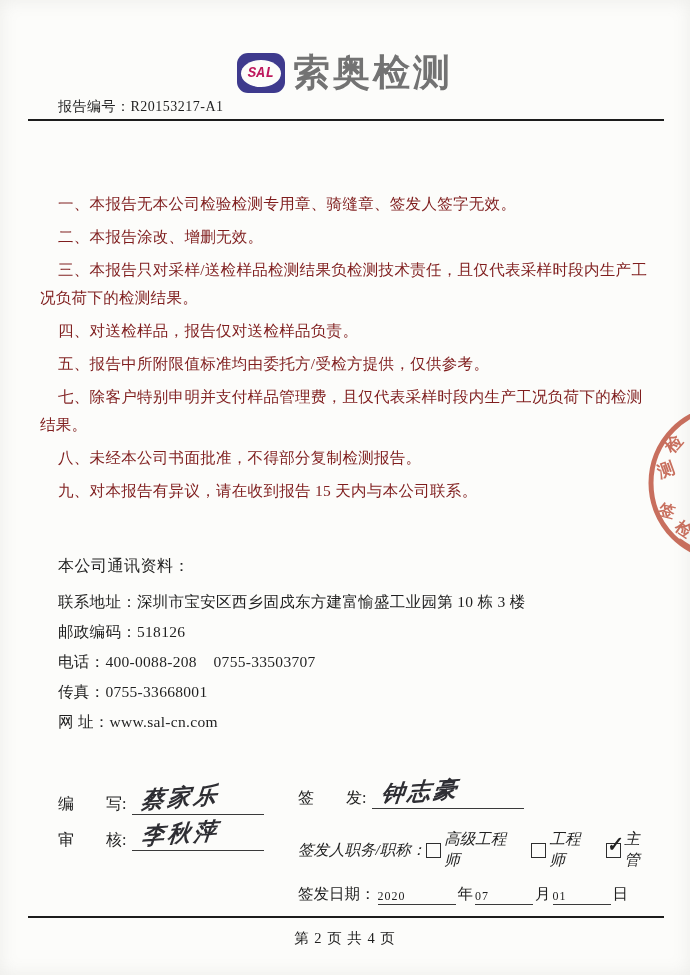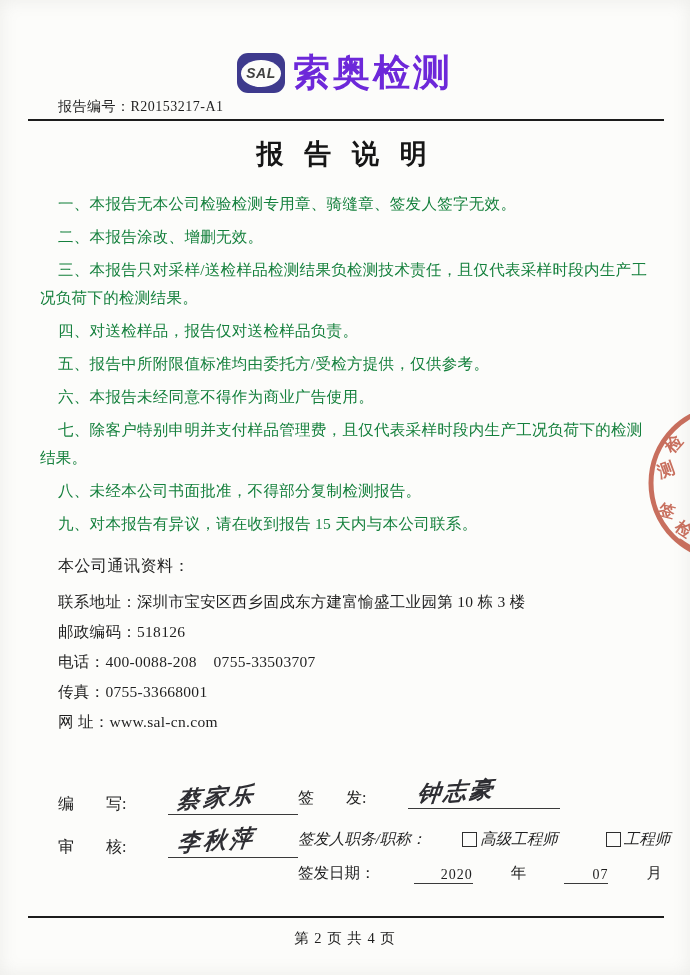--- a/index.html
+++ b/index.html
@@ -18,78 +18,78 @@
   .brand-row{position:absolute;top:48px;left:0;right:0;display:flex;justify-content:center;align-items:center;gap:8px;}
   .sal-badge{
     width:48px;height:40px;border-radius:11px;background:#3e3a8d;
     display:flex;align-items:center;justify-content:center;flex:0 0 auto;
   }
   .sal-oval{
     width:40px;height:27px;border-radius:50%;background:#fcfcfa;
     display:flex;align-items:center;justify-content:center;
   }
   .sal-oval span{
-    font-family:Liberation Sans, sans-serif;font-weight:bold;font-style:italic;
-    font-size:14px;color:#404040;letter-spacing:.5px;
+    font-family:Liberation Mono, monospace;font-weight:bold;font-style:italic;
+    font-size:14px;color:#be185d;letter-spacing:.5px;
   }
   .brand-name{
     font-family:"DejaVu Sans",sans-serif;font-weight:bold;
-    font-size:37px;color:#6d28d9;letter-spacing:3px;
+    font-size:37px;color:#737373;letter-spacing:3px;
   }
   .report-no{position:absolute;top:98px;left:58px;font-size:14px;letter-spacing:.5px;}
   .rule-top{position:absolute;top:119px;left:28px;right:26px;border-top:2px solid #1c1c1c;}
   .doc-title{
     position:absolute;top:136px;left:0;right:0;text-align:center;
     font-size:27px;font-weight:bold;letter-spacing:7px;color:#161616;
   }
   
   .notes{position:absolute;top:190px;left:40px;right:34px;}
   .notes p{
     margin:0 0 5px 0;font-size:15.5px;line-height:28px;text-indent:18px;
-    color:#15803d;letter-spacing:.3px;
+    color:#7f1d1d;letter-spacing:.3px;
   }
   
   .contact{position:absolute;top:556px;left:58px;right:40px;}
   .contact-heading{font-size:16px;font-weight:normal;margin-bottom:10px;letter-spacing:.5px;}
   .contact-line{font-size:15.5px;line-height:30px;letter-spacing:.3px;}
   
   .signoff{position:absolute;top:780px;left:58px;right:24px;display:flex;}
   .sign-col-left{width:240px;flex:0 0 auto;}
   .sign-col-right{flex:1;}
-  .sign-row{display:flex;align-items:flex-end;font-size:16px;gap:36px;}
+  .sign-row{display:flex;align-items:flex-end;font-size:16px;}
   .sign-label{flex:0 0 auto;}
   .sig-line{
     position:relative;display:inline-block;height:28px;
     border-bottom:1.5px solid #3a3a3a;margin-left:6px;
   }
   .sig-line.w130{width:132px;}
   .sig-line.w150{width:152px;}
   .handwriting{
     position:absolute;left:8px;bottom:-2px;
     font-family:"DejaVu Serif",serif;font-style:italic;font-weight:bold;
     font-size:23px;color:#2e2e33;letter-spacing:3px;white-space:nowrap;
     transform:rotate(-4deg) skewX(-10deg);transform-origin:left bottom;
   }
   .row-writer{margin-top:6px;}
-  .row-reviewer{margin-top:14px;}
+  .row-reviewer{margin-top:7px;}
   .row-issuer{margin-top:0;}
   .row-roles{margin-top:20px;font-size:15.5px;align-items:center;font-style:italic;}
   .row-date{margin-top:13px;font-size:15.5px;}
   .role-option{display:inline-flex;align-items:center;margin-right:12px;}
   .checkbox{
     position:relative;width:13px;height:13px;border:1.5px solid #2e2e2e;
     display:inline-block;margin-right:3px;background:transparent;flex:0 0 auto;
   }
   .checkbox.checked::after{
     content:"\2713";position:absolute;left:-1px;top:-11px;
     font-size:19px;font-weight:bold;color:#222;transform:rotate(-8deg);
   }
   .date-slot{
-    display:inline-block;border-bottom:1.5px solid #3a3a3a;text-align:right;
-    font-size:14px;letter-spacing:1px;margin:0 2px;
+    display:inline-block;border-bottom:1.5px solid #3a3a3a;text-align:left;
+    font-size:12px;letter-spacing:1px;margin:0 2px;
   }
   .date-slot.wide{width:78px;} .date-slot.narrow{width:58px;}
   
   .rule-bottom{position:absolute;top:916px;left:28px;right:26px;border-top:2px solid #1c1c1c;}
   .page-footer{position:absolute;top:929px;left:0;right:0;text-align:center;font-size:14.5px;letter-spacing:1px;}
   
   .stamp{position:absolute;top:398px;right:-122px;width:170px;height:170px;opacity:.85;}
 </style>
 </head>
 <body>
@@ -104,29 +104,27 @@
     </div>
     <div class="brand-name">索奥检测</div>
   </div>
 
   <div class="report-no">
     <span>报告编号：</span><span>R20153217-A1</span>
   </div>
 
   <div class="rule-top"></div>
 
-  <div class="doc-title">报 告 说 明</div>
 
   <div class="notes">
     <p>一、本报告无本公司检验检测专用章、骑缝章、签发人签字无效。</p>
     <p>二、本报告涂改、增删无效。</p>
     <p>三、本报告只对采样/送检样品检测结果负检测技术责任，且仅代表采样时段内生产工况负荷下的检测结果。</p>
     <p>四、对送检样品，报告仅对送检样品负责。</p>
     <p>五、报告中所附限值标准均由委托方/受检方提供，仅供参考。</p>
-    <p>六、本报告未经同意不得作为商业广告使用。</p>
     <p>七、除客户特别申明并支付样品管理费，且仅代表采样时段内生产工况负荷下的检测结果。</p>
     <p>八、未经本公司书面批准，不得部分复制检测报告。</p>
     <p>九、对本报告有异议，请在收到报告 15 天内与本公司联系。</p>
   </div>
 
   <div class="contact">
     <div class="contact-heading">本公司通讯资料：</div>
     <div class="contact-line">
       <span>联系地址：</span><span>深圳市宝安区西乡固戍东方建富愉盛工业园第 10 栋 3 楼</span>
     </div>

